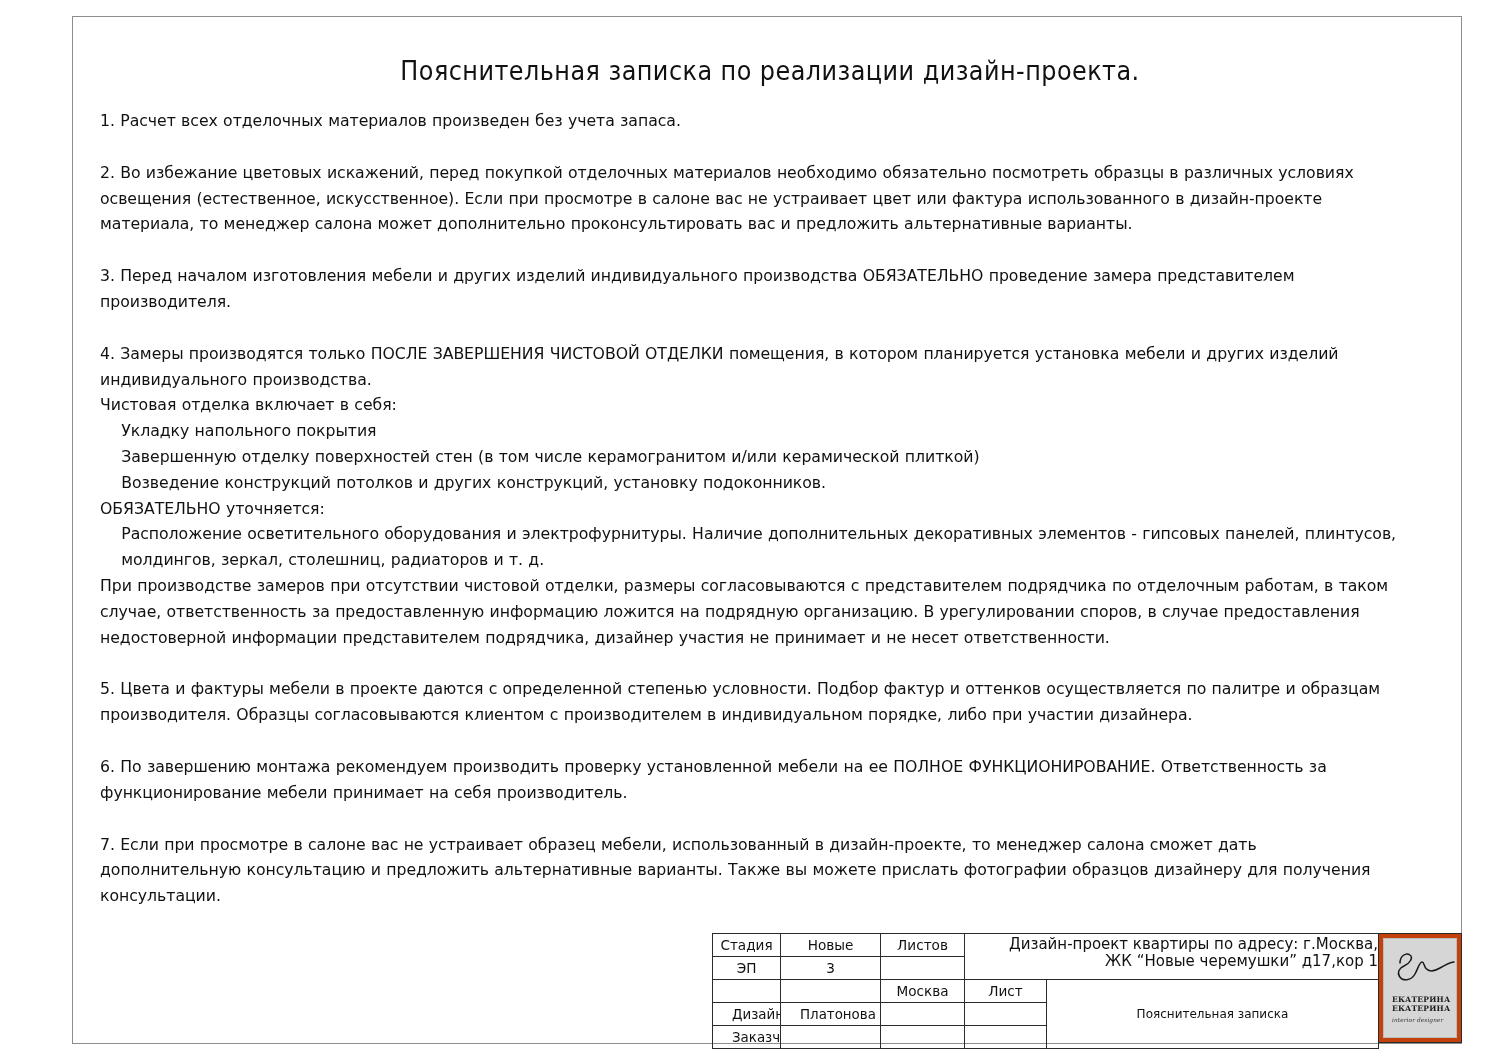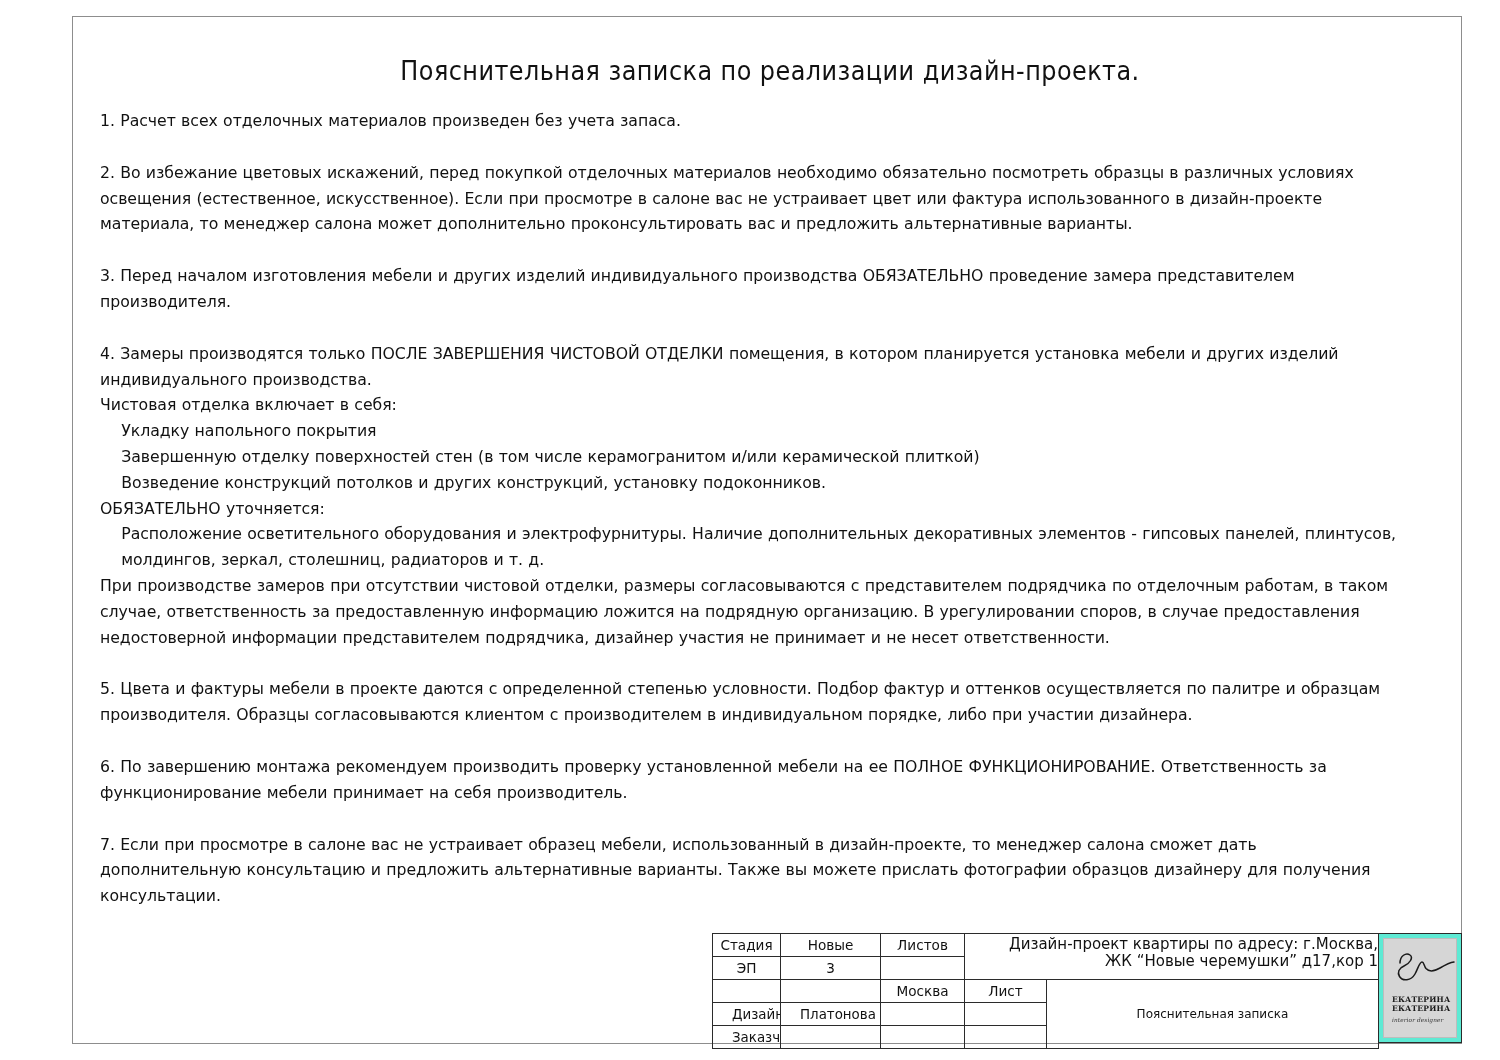--- a/index.html
+++ b/index.html
@@ -117,21 +117,21 @@
 
   
   #logo-cell {
     position: absolute;
     left: 666px;
     top: 0;
     width: 84px;
     height: 110px;
     border: 1px solid #2b2b2b;
     box-sizing: border-box;
-    background: #5eead4;
+    background: #c2410c;
     padding: 4px;
   }
   #logo-inner {
     width: 100%;
     height: 100%;
     background: #d6d6d6;
     border: 1px solid #bdbdbd;
     box-sizing: border-box;
     position: relative;
   }

